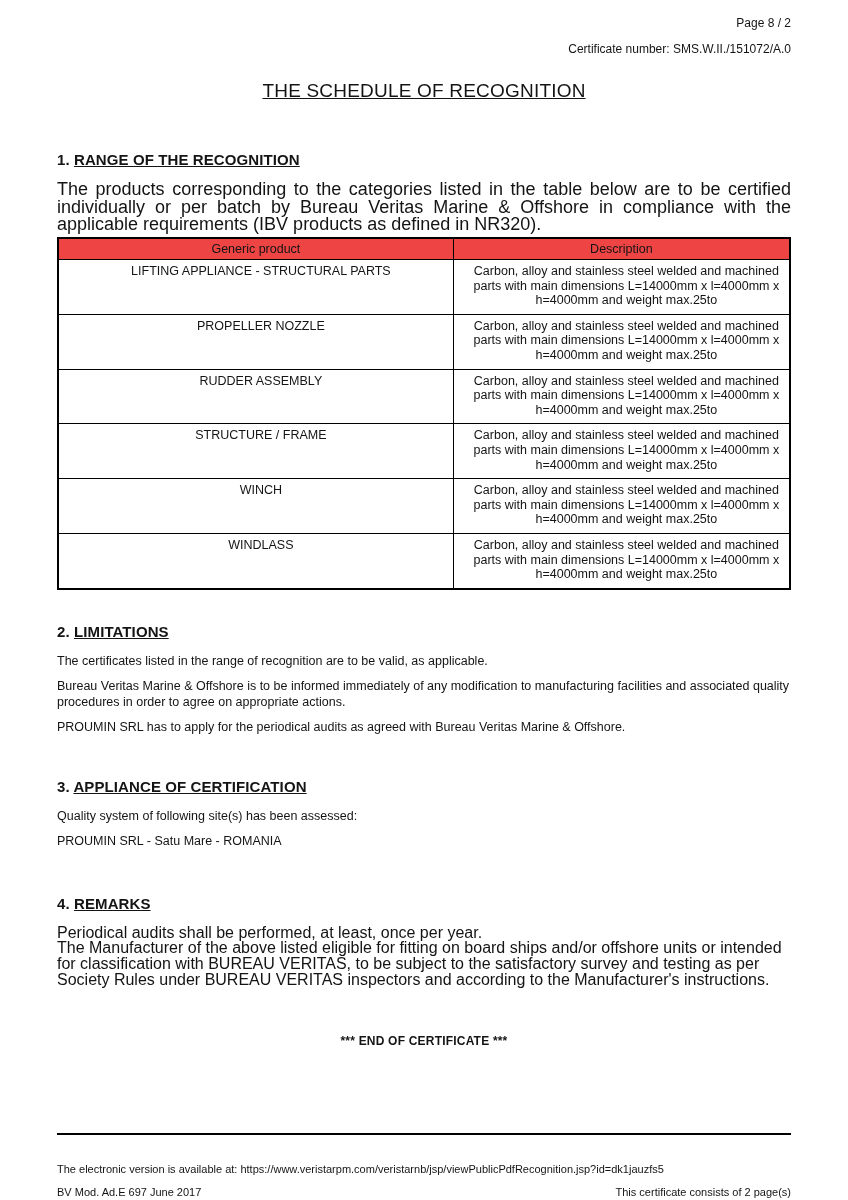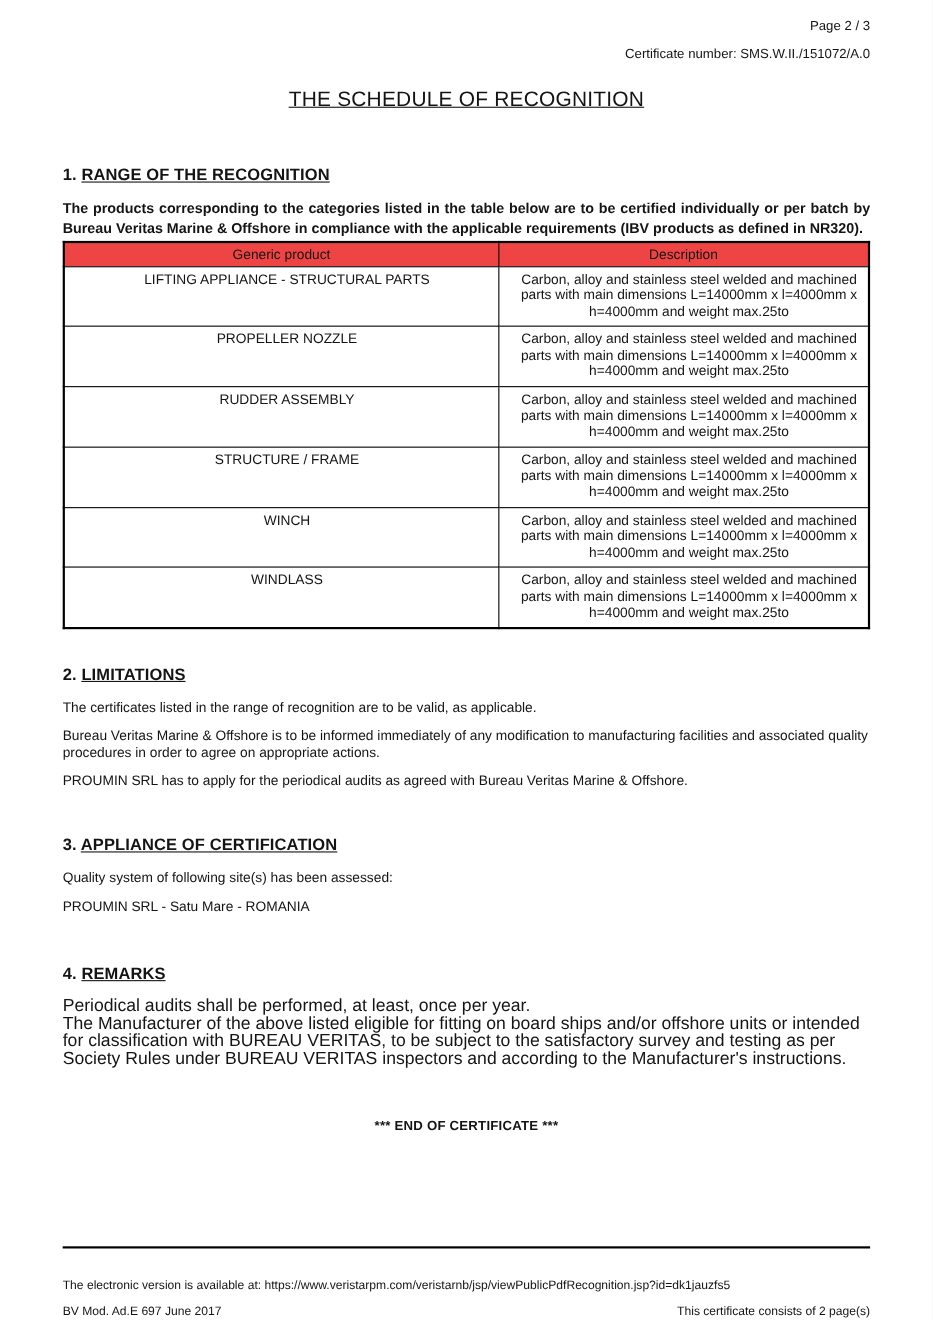--- a/index.html
+++ b/index.html
@@ -31,22 +31,22 @@
     font-size: 15px;
     font-weight: bold;
     letter-spacing: 0.1px;
   }
   .sec-heading .sec-num { text-decoration: none; }
 
   .sec1-heading { margin-top: 49px; }
 
   .intro {
     margin-top: 13px;
-    font-size: 13px;
-    font-weight: bold;
+    font-size: 18px;
+    font-weight: normal;
     line-height: 17.5px;
     text-align: justify;
   }
 
   table.recognition {
     margin-top: 3px;
     width: 100%;
     border-collapse: collapse;
     border: 2px solid #000;
   }
@@ -110,21 +110,21 @@
     gap: 45px;
   }
 </style>
 </head>
 <body>
 
 <div class="page">
   <div class="content">
 
     <div class="header-meta">
-      <div class="page-num">Page 2 / 3</div>
+      <div class="page-num">Page 8 / 2</div>
       <div class="cert-num">Certificate number: SMS.W.II./151072/A.0</div>
     </div>
 
     <div class="doc-title"><span class="u">THE SCHEDULE OF RECOGNITION</span></div>
 
     <div class="sec-heading sec1-heading"><span class="sec-num">1.</span> <span class="u">RANGE OF THE RECOGNITION</span></div>
 
     <p class="intro">The products corresponding to the categories listed in the table below are to be certified individually or per batch by Bureau Veritas Marine &amp; Offshore in compliance with the applicable requirements (IBV products as defined in NR320).</p>
 
     <table class="recognition">

